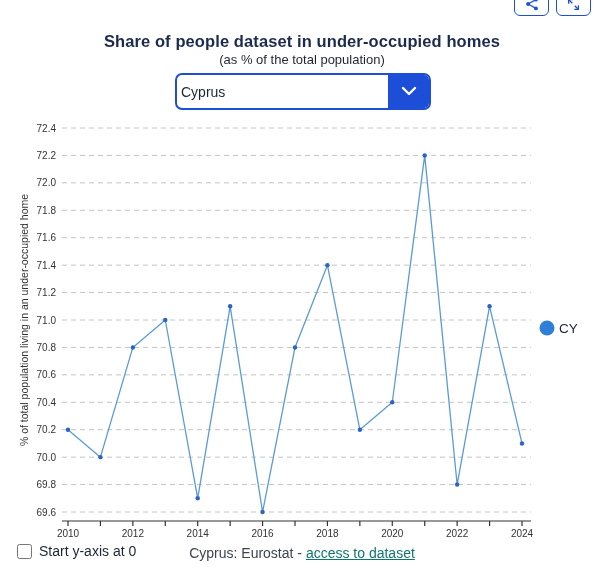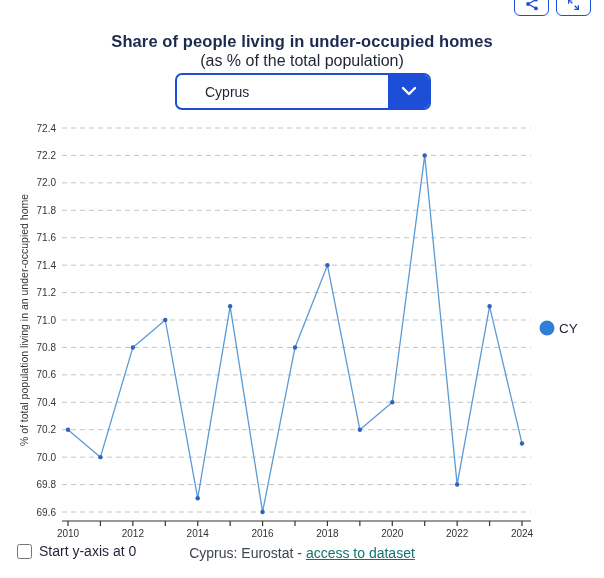--- a/index.html
+++ b/index.html
@@ -30,37 +30,37 @@
   
   .title {
     position: absolute; top: 32px; left: 0; width: 100%;
     text-align: center;
     font-size: 16.5px; font-weight: bold;
     color: #1b2a4e; letter-spacing: 0.1px;
   }
   .subtitle {
     position: absolute; top: 52px; left: 0; width: 100%;
     text-align: center;
-    font-size: 16px; color: #1e2433;
+    font-size: 13px; color: #1e2433;
   }
 
   
   .select-wrap {
     position: absolute; top: 73px; left: 175px;
     width: 256px; height: 37px;
     border: 2px solid #1d4ed8; border-radius: 7px;
     background: #ffffff;
     display: flex; align-items: stretch;
     overflow: hidden;
     cursor: pointer;
   }
   .select-value {
     flex: 1;
     display: flex; align-items: center;
-    padding-left: 28px;
+    padding-left: 4px;
     font-size: 14px; color: #1e2433;
   }
   .select-arrow {
     width: 41px;
     background: #1d4ed8;
     display: flex; align-items: center; justify-content: center;
   }
 
   
   .chart-area { position: absolute; top: 118px; left: 0; }
@@ -108,21 +108,21 @@
         <svg width="15" height="13" viewBox="0 0 16 16">
           <path d="M2 7 L2 2 L7 2" fill="none" stroke="#1d4ed8" stroke-width="1.6"></path>
           <path d="M9 14 L14 14 L14 9" fill="none" stroke="#1d4ed8" stroke-width="1.6"></path>
           <line x1="2.5" y1="2.5" x2="6.5" y2="6.5" stroke="#1d4ed8" stroke-width="1.6"></line>
           <line x1="13.5" y1="13.5" x2="9.5" y2="9.5" stroke="#1d4ed8" stroke-width="1.6"></line>
         </svg>
       </span>
     </div>
   </div>
 
-  <div class="title">Share of people living in under-occupied homes</div>
+  <div class="title">Share of people dataset in under-occupied homes</div>
   <div class="subtitle">(as % of the total population)</div>
 
   <div class="select-wrap" role="combobox">
     <div class="select-value">Cyprus</div>
     <div class="select-arrow">
       <span>
         <svg width="18" height="12" viewBox="0 0 18 12">
           <polyline points="3,3 9,9 15,3" fill="none" stroke="#ffffff" stroke-width="2.4" stroke-linecap="round" stroke-linejoin="round"></polyline>
         </svg>
       </span>

